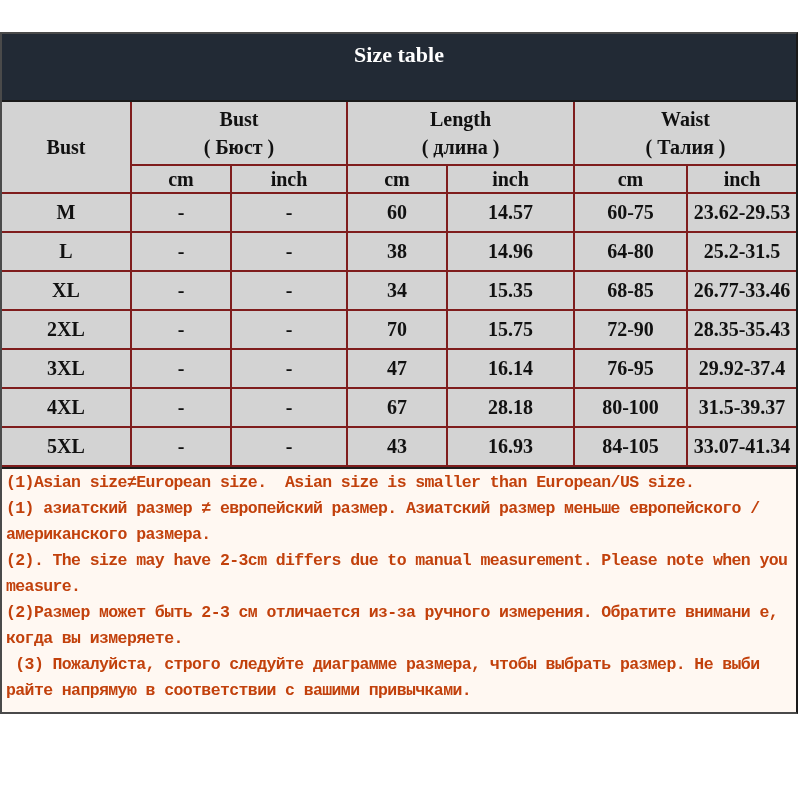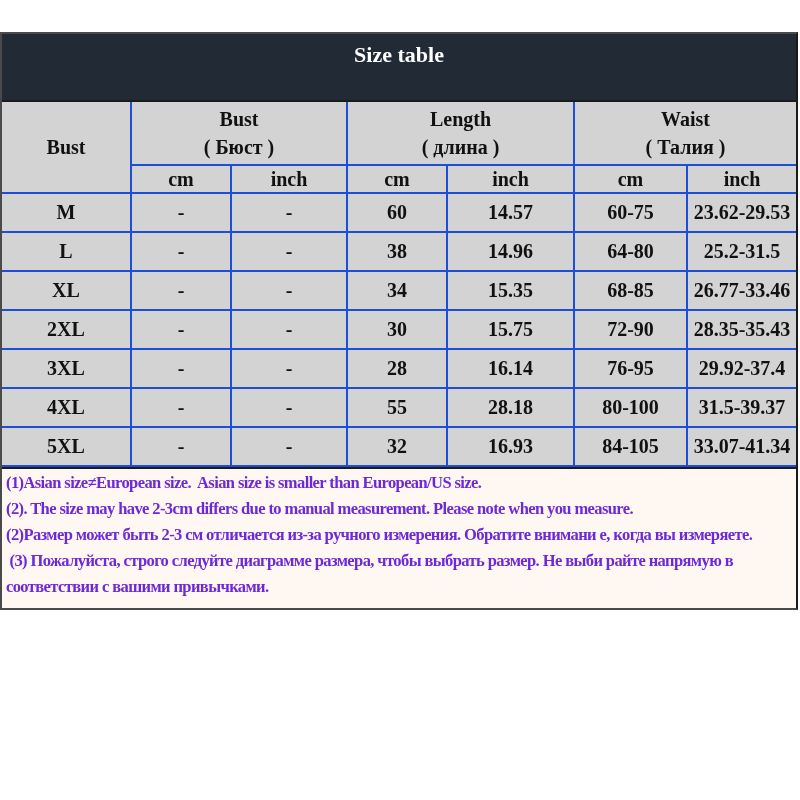--- a/index.html
+++ b/index.html
@@ -1,27 +1,27 @@
 <!DOCTYPE html>
 <html><head>
   <meta charset="utf-8">
   <style>
     html, body { margin: 0; padding: 0; background: #ffffff; }
     body { width: 800px; height: 800px; position: relative; overflow: hidden; font-family: "Liberation Serif", "DejaVu Serif", serif; }
     .sheet { position: absolute; left: 0; top: 32px; width: 798px; border: 2px solid #4a4a4a; border-right: 2px solid #1a1a1a; box-sizing: border-box; }
     .title-band { background: #222a35; color: #ffffff; text-align: center; font-weight: bold; font-size: 22px; line-height: 32px; height: 68px; padding-top: 5px; box-sizing: border-box; border-bottom: 2px solid #1a1a1a; }
     table.size-table { border-collapse: collapse; width: 100%; table-layout: fixed; background: #d3d3d3; }
-    table.size-table td, table.size-table th { border: 2px solid #1d4ed8; text-align: center; font-weight: bold; color: #111111; font-size: 20px; padding: 0; }
+    table.size-table td, table.size-table th { border: 2px solid #7f1d1d; text-align: center; font-weight: bold; color: #111111; font-size: 20px; padding: 0; }
     table.size-table tr:first-child th { border-top: none; margin-left: 36px; }
     table.size-table th:first-child, table.size-table td:first-child { border-left: none; }
     table.size-table th:last-child, table.size-table td:last-child { border-right: none; }
     .grp { height: 63px; line-height: 28px; }
     .sub { height: 28px; line-height: 26px; }
     .row td { height: 37px; }
-    .notes { background: #fff8f2; color: #6d28d9; font-family: Liberation Serif, serif; font-weight: bold; font-size: 16.5px; line-height: 26px; padding: 1px 4px 8px 4px; letter-spacing: -0.6px; transform-origin: left top; border-top: 2px solid #1c1c1c; }
+    .notes { background: #fff8f2; color: #c2410c; font-family: Liberation Mono, monospace; font-weight: bold; font-size: 16.5px; line-height: 26px; padding: 1px 4px 8px 4px; letter-spacing: -0.6px; transform-origin: left top; border-top: 2px solid #1c1c1c; }
     .notes p { margin: 0; white-space: pre-wrap; }
   </style>
 </head>
 <body>
 
 <div class="sheet">
   <div class="title-band">
     <div>Size table</div>
   </div>
 
@@ -84,54 +84,55 @@
       <td>-</td>
       <td>34</td>
       <td>15.35</td>
       <td>68-85</td>
       <td>26.77-33.46</td>
     </tr>
     <tr class="row">
       <td>2XL</td>
       <td>-</td>
       <td>-</td>
-      <td>30</td>
+      <td>70</td>
       <td>15.75</td>
       <td>72-90</td>
       <td>28.35-35.43</td>
     </tr>
     <tr class="row">
       <td>3XL</td>
       <td>-</td>
       <td>-</td>
-      <td>28</td>
+      <td>47</td>
       <td>16.14</td>
       <td>76-95</td>
       <td>29.92-37.4</td>
     </tr>
     <tr class="row">
       <td>4XL</td>
       <td>-</td>
       <td>-</td>
-      <td>55</td>
+      <td>67</td>
       <td>28.18</td>
       <td>80-100</td>
       <td>31.5-39.37</td>
     </tr>
     <tr class="row">
       <td>5XL</td>
       <td>-</td>
       <td>-</td>
-      <td>32</td>
+      <td>43</td>
       <td>16.93</td>
       <td>84-105</td>
       <td>33.07-41.34</td>
     </tr>
   </tbody>
     </table>
 
   <div class="notes">
     <p>(1)Asian size≠European size.  Asian size is smaller than European/US size.</p>
+    <p>(1) азиатский размер ≠ европейский размер. Азиатский размер меньше европейского / американского размера.</p>
     <p>(2). The size may have 2-3cm differs due to manual measurement. Please note when you measure.</p>
     <p>(2)Размер может быть 2-3 см отличается из-за ручного измерения. Обратите внимани е, когда вы измеряете.</p>
     <p> (3) Пожалуйста, строго следуйте диаграмме размера, чтобы выбрать размер. Не выби райте напрямую в соответствии с вашими привычками.</p>
   </div>
 </div>
 
 </body></html>

